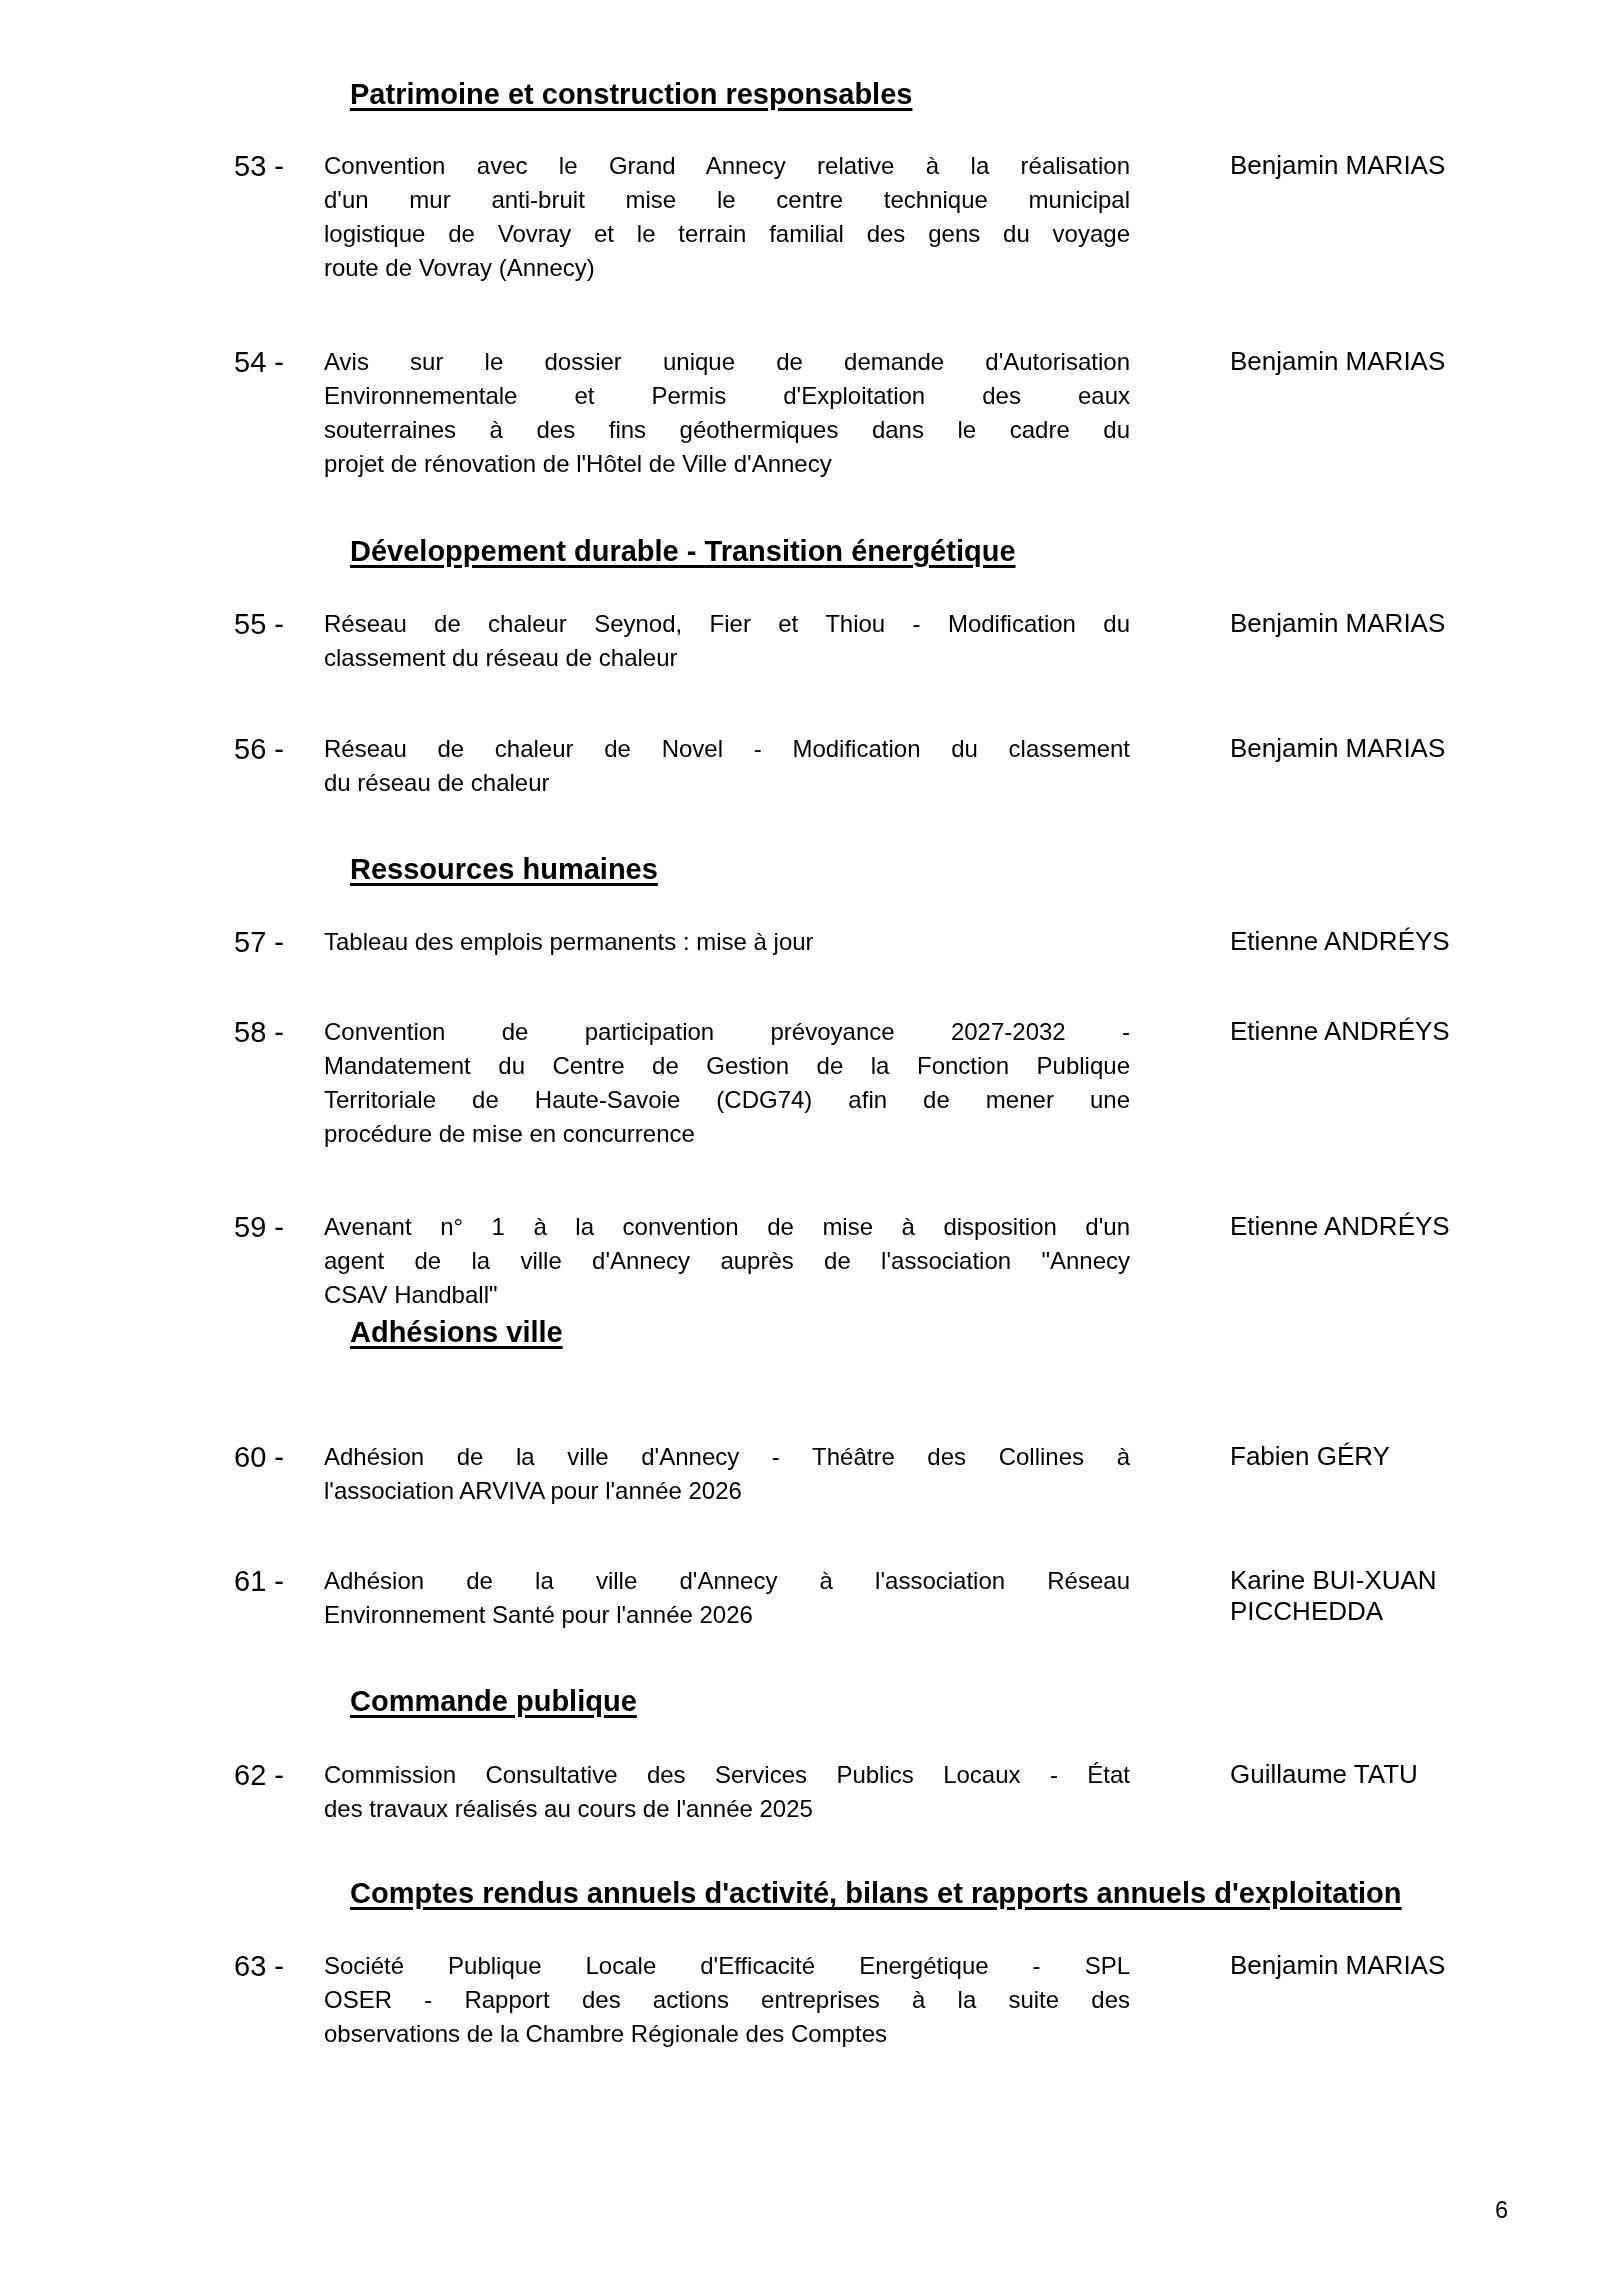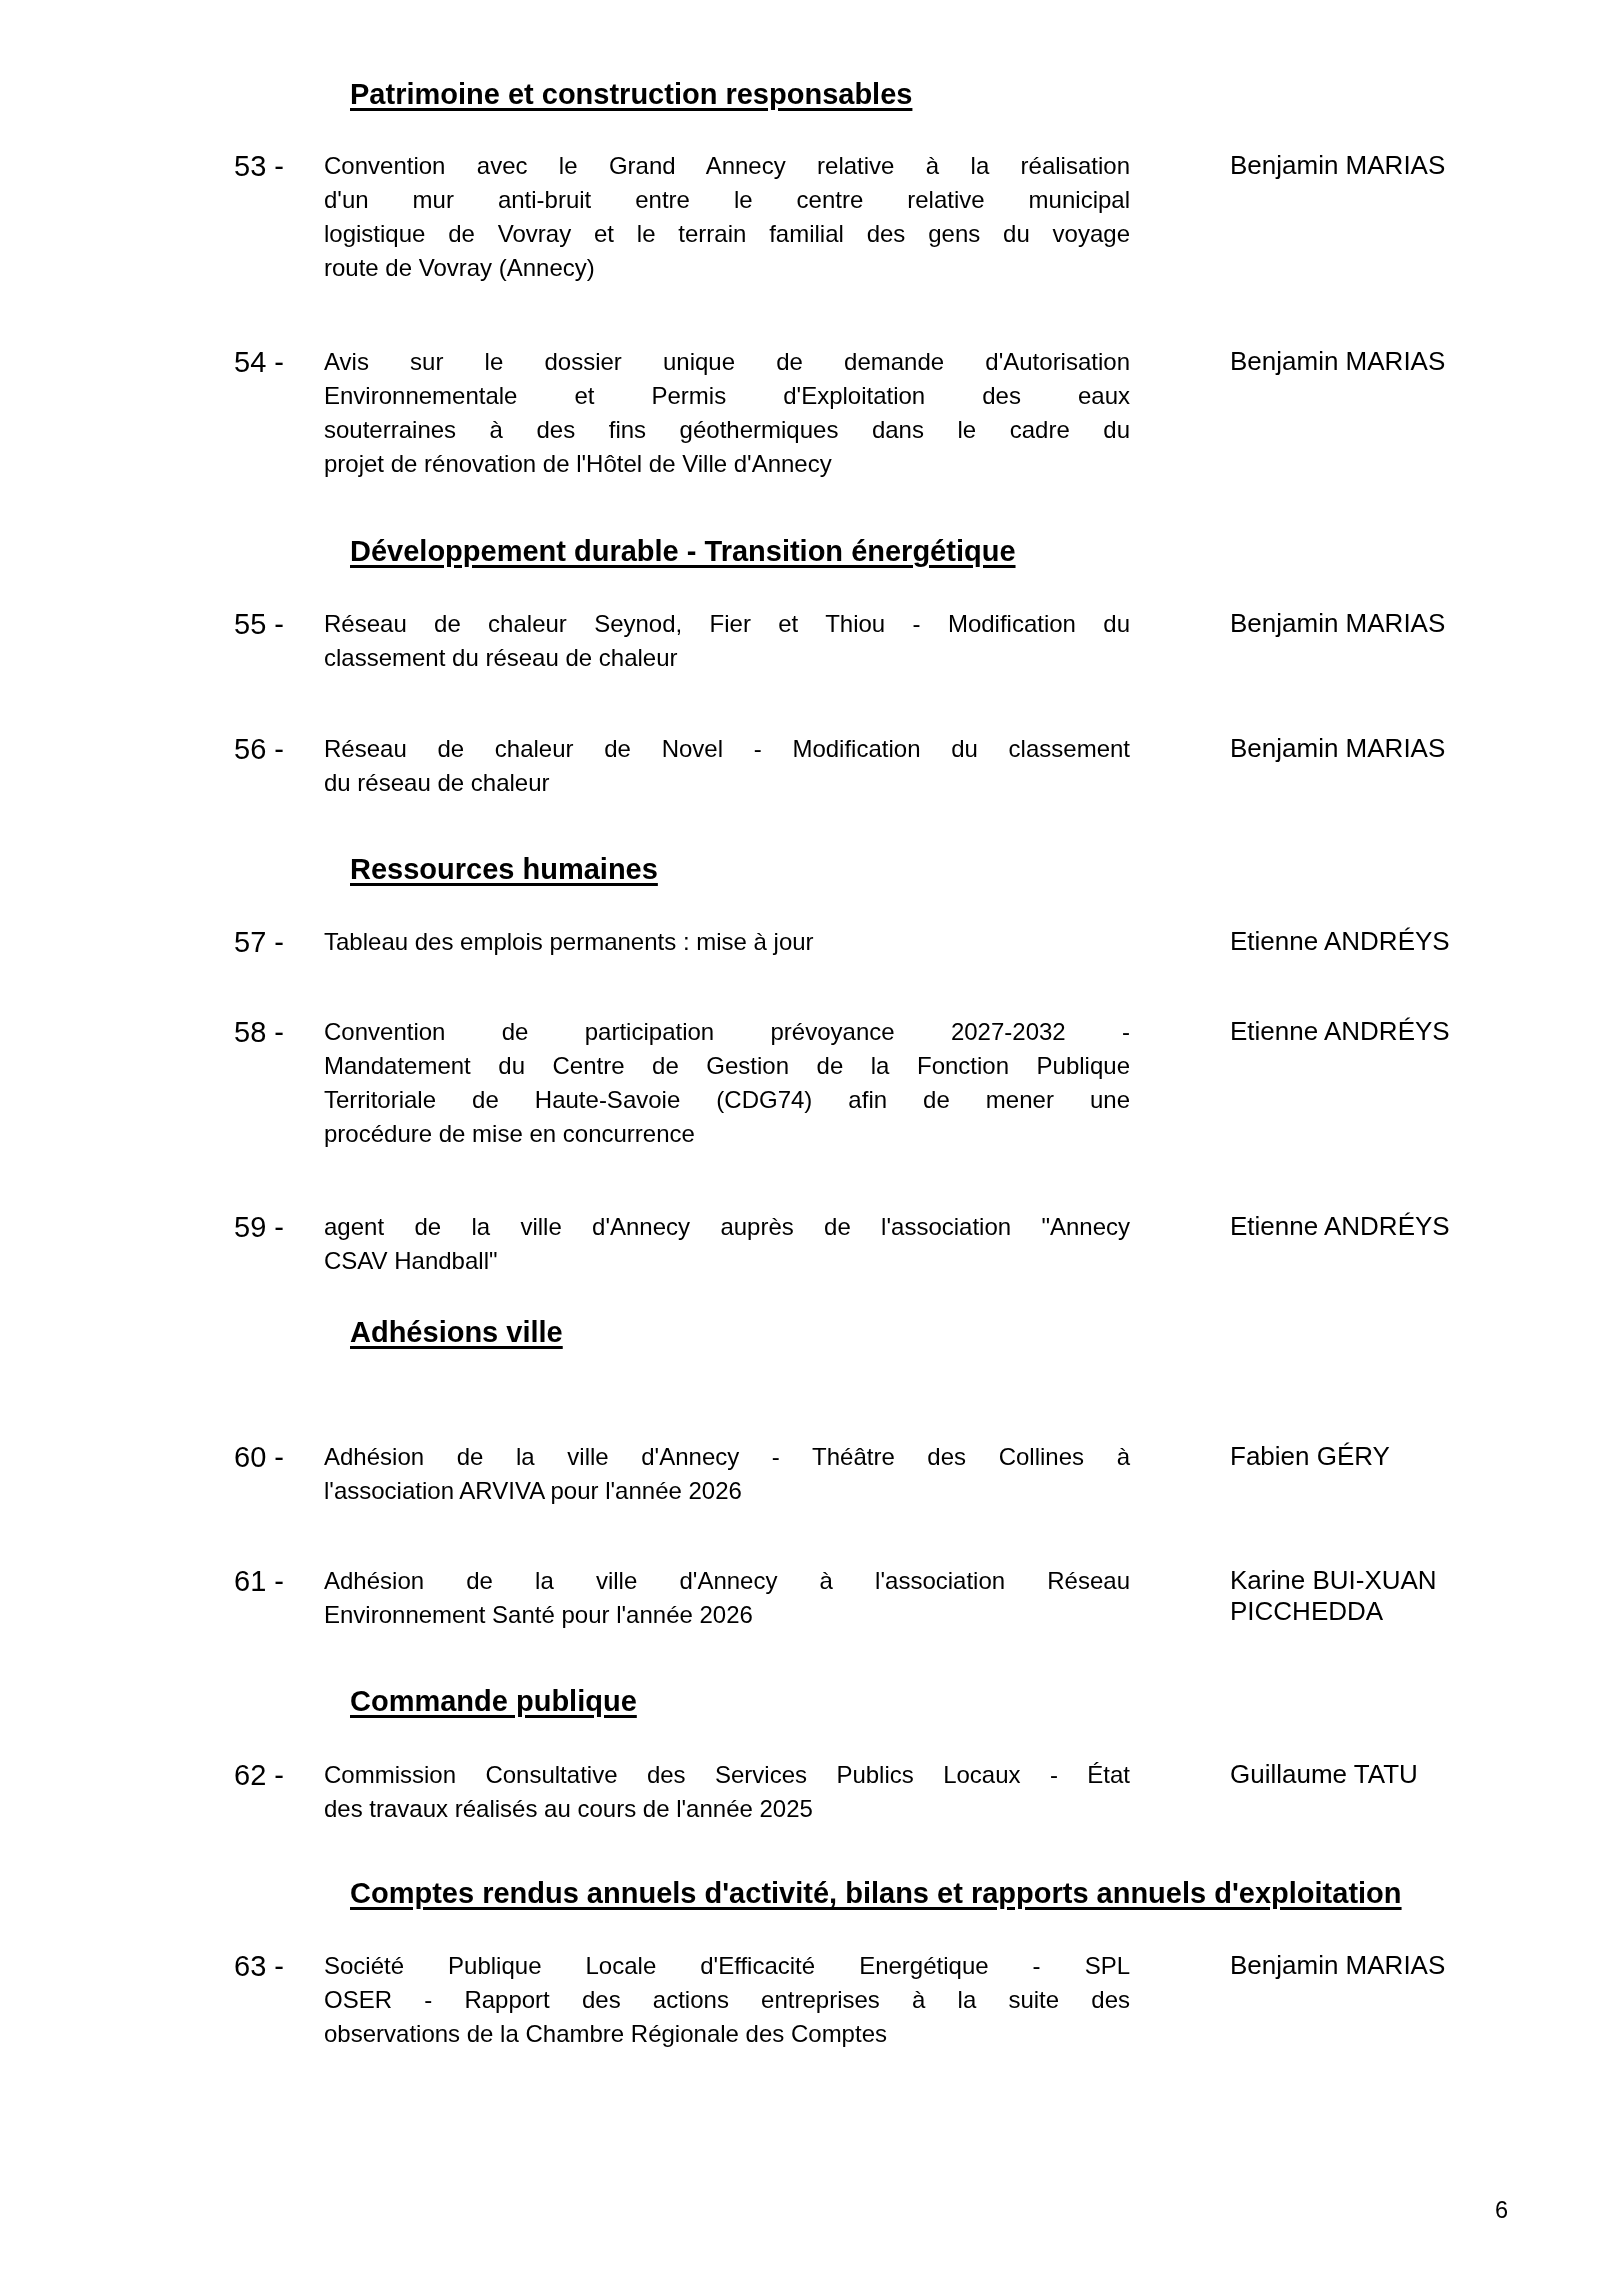--- a/index.html
+++ b/index.html
@@ -92,21 +92,21 @@
 <body>
 
 <div class="page">
 
   <div class="section-heading" style="top:77px;">Patrimoine et construction responsables</div>
 
   <div class="item" style="top:149px;">
     <div class="item-number">53 -</div>
     <div class="item-text">
       <div class="item-line"><span>Convention avec le Grand Annecy relative à la réalisation</span></div>
-      <div class="item-line"><span>d'un mur anti-bruit entre le centre relative municipal</span></div>
+      <div class="item-line"><span>d'un mur anti-bruit mise le centre technique municipal</span></div>
       <div class="item-line"><span>logistique de Vovray et le terrain familial des gens du voyage</span></div>
       <div class="item-line last"><span>route de Vovray (Annecy)</span></div>
     </div>
     <div class="item-rapporteur">
       <span class="rapporteur-line">Benjamin MARIAS</span>
     </div>
   </div>
 
   <div class="item" style="top:345px;">
     <div class="item-number">54 -</div>
@@ -166,20 +166,21 @@
       <div class="item-line last"><span>procédure de mise en concurrence</span></div>
     </div>
     <div class="item-rapporteur">
       <span class="rapporteur-line">Etienne ANDRÉYS</span>
     </div>
   </div>
 
   <div class="item" style="top:1210px;">
     <div class="item-number">59 -</div>
     <div class="item-text">
+      <div class="item-line"><span>Avenant n° 1 à la convention de mise à disposition d'un</span></div>
       <div class="item-line"><span>agent de la ville d'Annecy auprès de l'association "Annecy</span></div>
       <div class="item-line last"><span>CSAV Handball"</span></div>
     </div>
     <div class="item-rapporteur">
       <span class="rapporteur-line">Etienne ANDRÉYS</span>
     </div>
   </div>
 
   <div class="section-heading" style="top:1315px;">Adhésions ville</div>
 

